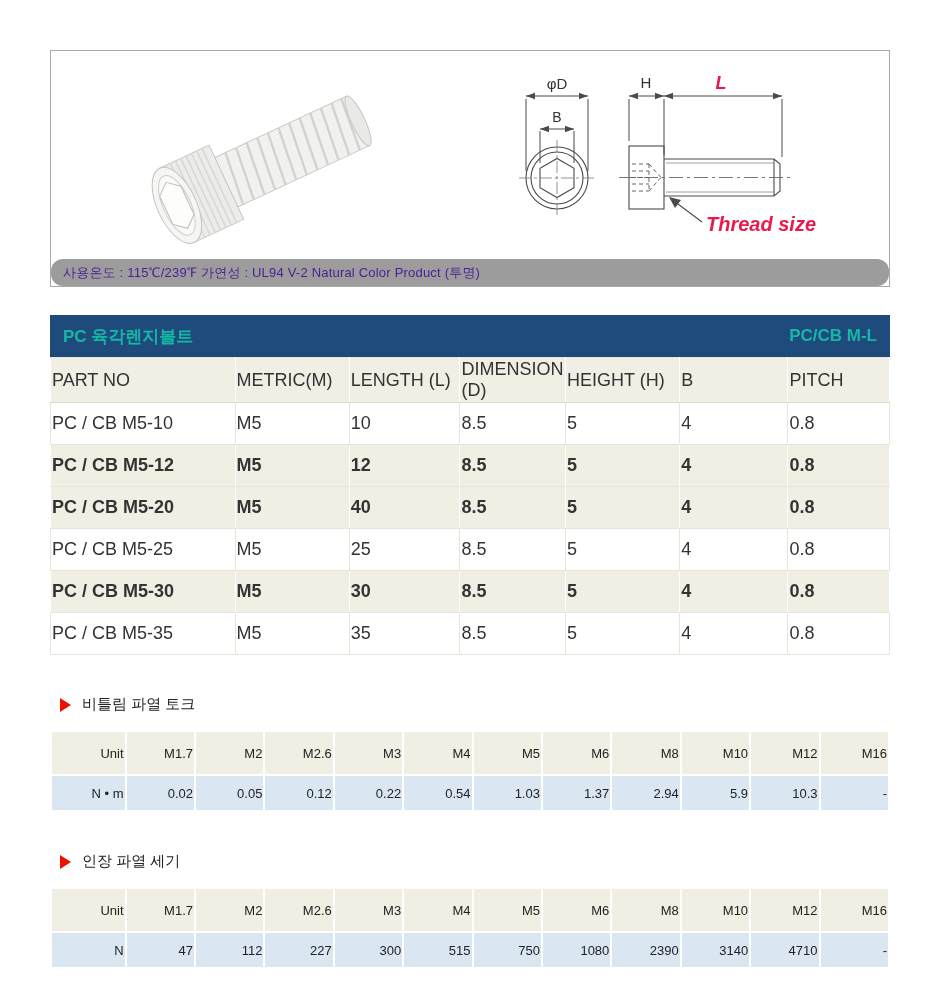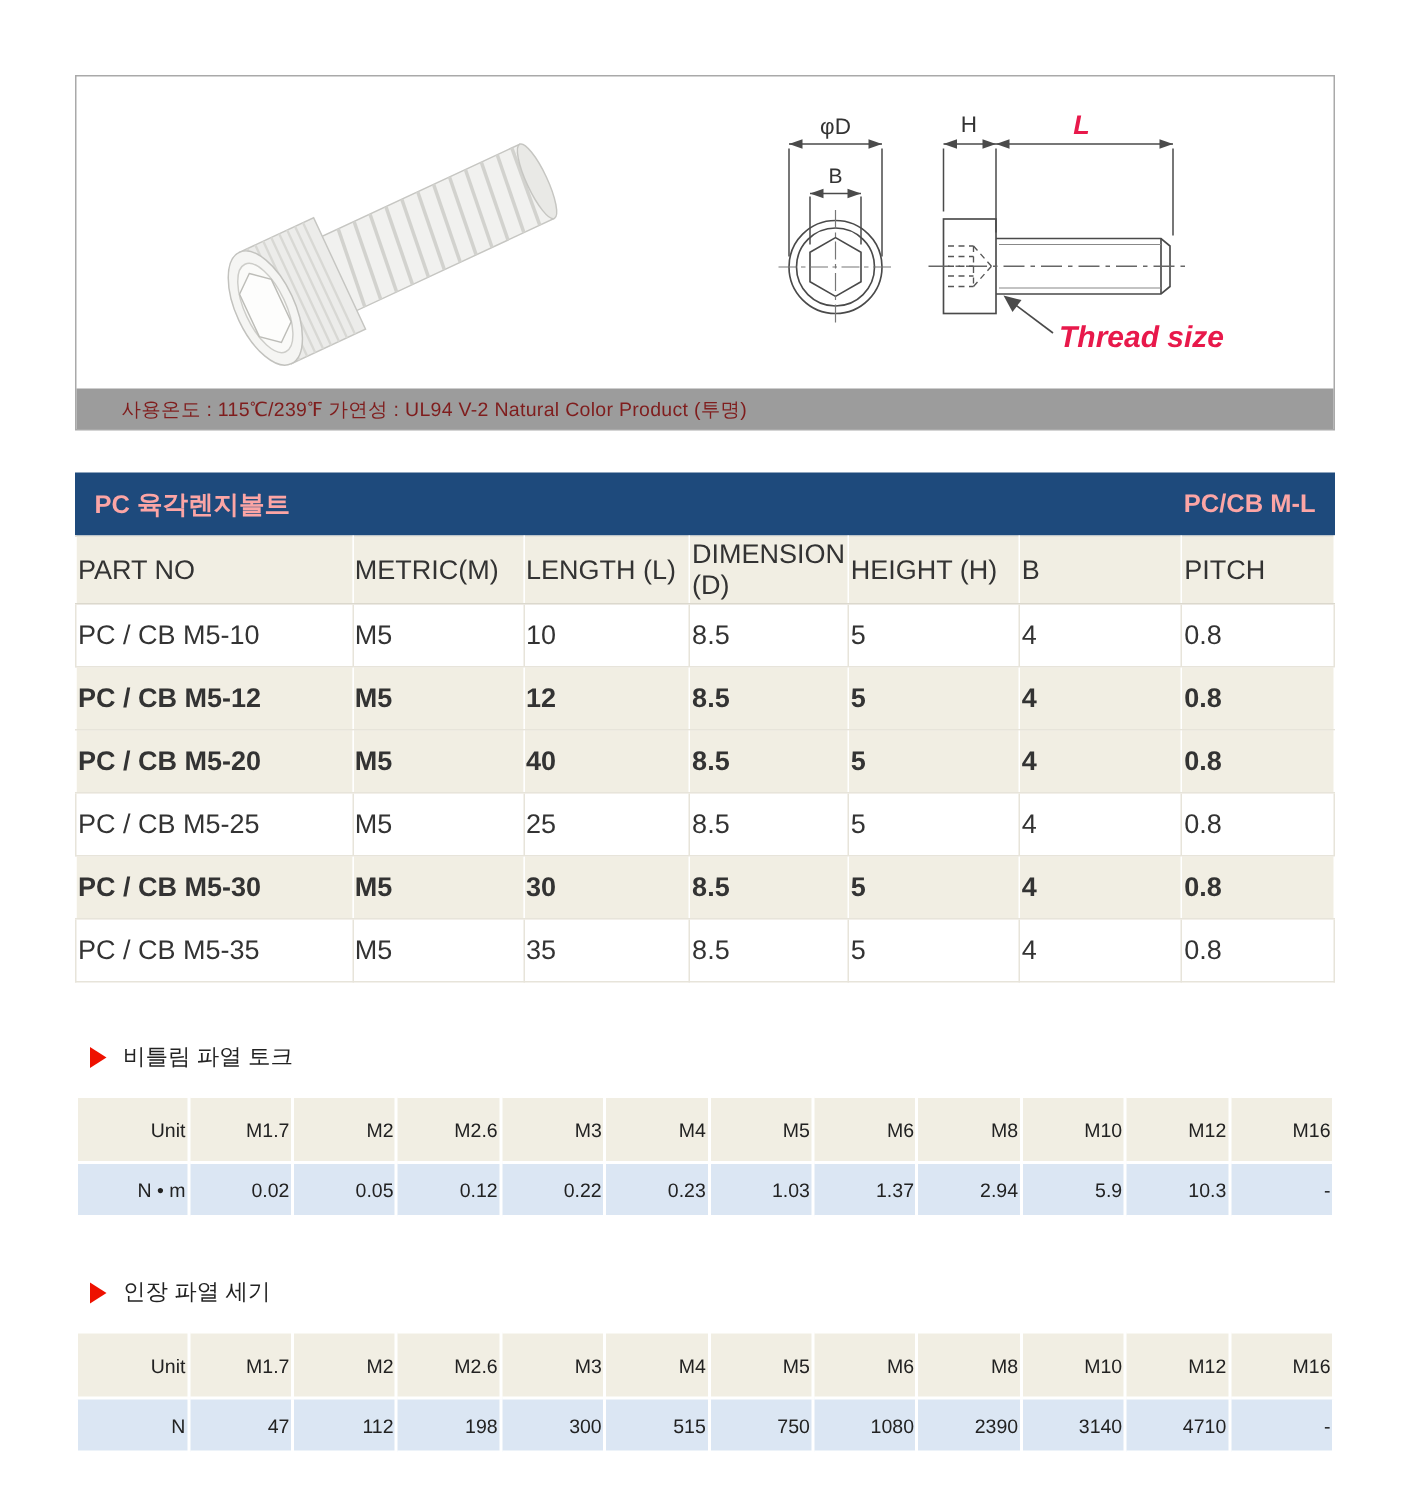--- a/index.html
+++ b/index.html
@@ -8,27 +8,27 @@
     font-family:"Liberation Sans", sans-serif; color:#333;
   }
   .page { position:absolute; left:50px; top:50px; width:840px; }
 
   
   .hero { position:relative; height:237px; border:1px solid #a9a9a9; box-sizing:border-box; background:#fff; }
   .hero-photo { position:absolute; left:22px; top:6px; width:390px; height:200px; }
   .hero-drawing { position:absolute; left:418px; top:0px; width:418px; height:208px; }
   .hero-caption {
     position:absolute; left:0; right:0; bottom:0; height:27px; background:#9c9c9c;
-    color:#7f1d1d; font-size:13px; line-height:27px; padding-left:30px; letter-spacing:0.2px;
-    white-space:nowrap; overflow:hidden; box-sizing:border-box;
+    color:#4c1d95; font-size:13px; line-height:27px; padding-left:12px; letter-spacing:0.2px;
+    white-space:nowrap; overflow:hidden; box-sizing:border-box;border-radius:12px;
   }
 
   
   .title-bar {
-    margin-top:28px; height:42px; background:#1e4a7c; color:#fca5a5;
+    margin-top:28px; height:42px; background:#1e4a7c; color:#14b8a6;
     display:flex; justify-content:space-between; align-items:center;
     padding:0 13px; box-sizing:border-box; font-size:17px; font-weight:bold;
   }
 
   
   table.spec { width:100%; border-collapse:collapse; table-layout:fixed; font-size:18px; color:#333; text-align:left; }
   .spec th {
     height:42px; background:#f1eee3; font-weight:normal;
     border:1px solid #ffffff; border-bottom:1px solid #dbd8cd; border-top:1px solid #e7e4da;
   }
@@ -285,21 +285,21 @@
         <th>M16</th>
       </tr>
     </thead>
     <tbody>
       <tr>
         <td>N • m</td>
         <td>0.02</td>
         <td>0.05</td>
         <td>0.12</td>
         <td>0.22</td>
-        <td>0.23</td>
+        <td>0.54</td>
         <td>1.03</td>
         <td>1.37</td>
         <td>2.94</td>
         <td>5.9</td>
         <td>10.3</td>
         <td>-</td>
       </tr>
     </tbody>
   </table>
 
@@ -336,21 +336,21 @@
         <th>M10</th>
         <th>M12</th>
         <th>M16</th>
       </tr>
     </thead>
     <tbody>
       <tr>
         <td>N</td>
         <td>47</td>
         <td>112</td>
-        <td>198</td>
+        <td>227</td>
         <td>300</td>
         <td>515</td>
         <td>750</td>
         <td>1080</td>
         <td>2390</td>
         <td>3140</td>
         <td>4710</td>
         <td>-</td>
       </tr>
     </tbody>

